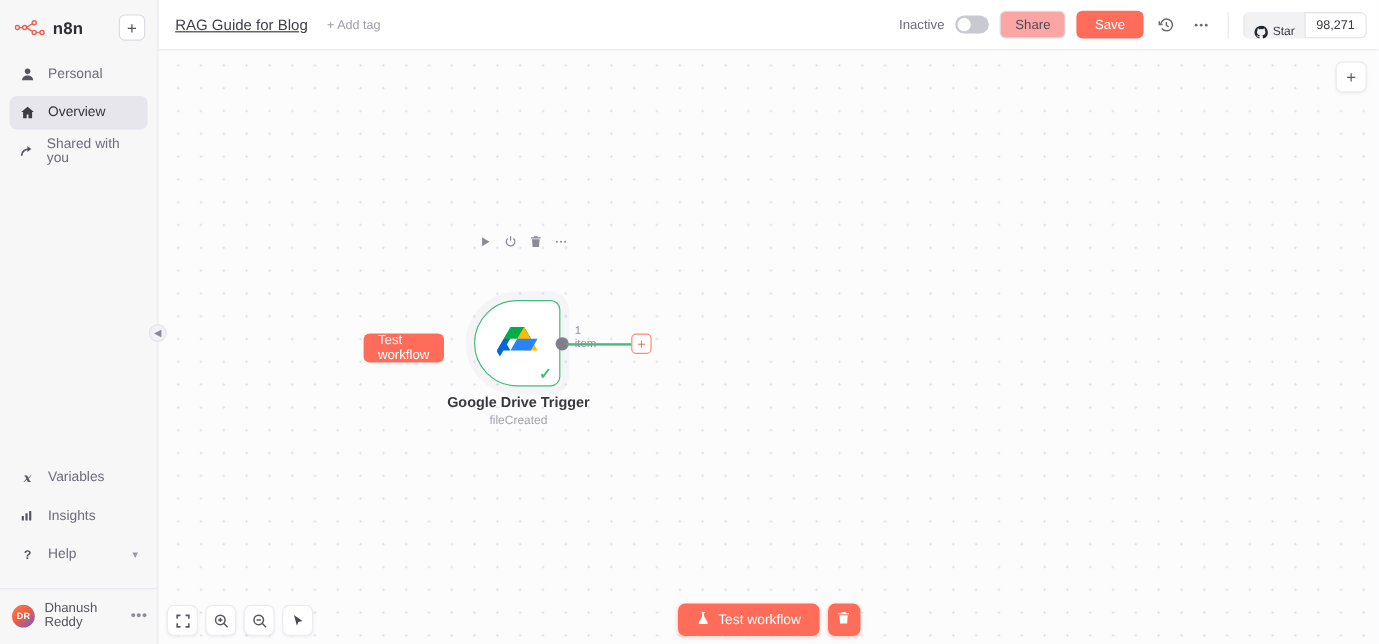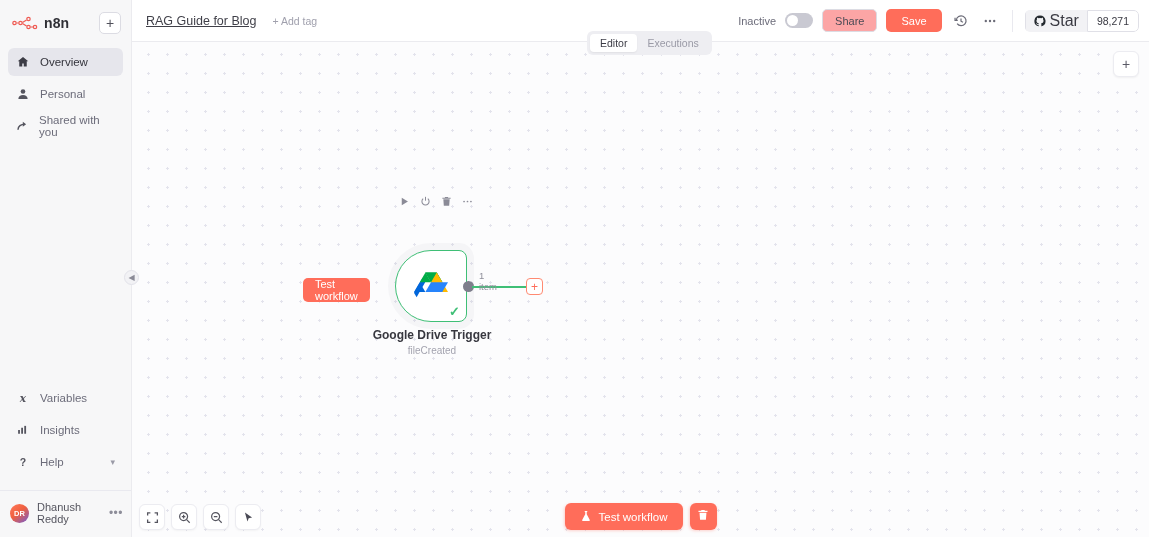--- a/index.html
+++ b/index.html
@@ -94,23 +94,23 @@
     background: #ff6d5a; font-size: 11px; color: #fff; cursor: pointer;
     display: flex; align-items: center; font-weight: 400;
   }
   .icon-btn {
     width: 20px; height: 20px; display: flex; align-items: center;
     justify-content: center; color: #6b6b77; cursor: pointer;
   }
   .divider-v { width: 1px; height: 22px; background: #e9e9ef; margin: 0 3px; }
   .star-group { display: flex; align-items: center; height: 22px; border-radius: 5px; overflow: hidden; }
   .star-left {
-    display: flex; align-items: center; gap: 4px; height: 22px; padding: 12px 8px;
+    display: flex; gap: 4px; height: 22px; padding: 12px 8px;
     background: #f2f2f5; border: 1px solid #e0e0e7; border-right: none;
-    border-radius: 5px 0 0 5px; font-size: 16px; color: #3a3a43; cursor: pointer;
+    border-radius: 5px 0 0 5px; font-size: 10px; color: #3a3a43; cursor: pointer;
   }
   .star-count {
     height: 22px; padding: 0 9px; background: #fff; border: 1px solid #e0e0e7;
     border-radius: 0 5px 5px 0; font-size: 10.5px; color: #3a3a43;
     display: flex; align-items: center; cursor: pointer;
   }
 
   .tabs {
     position: absolute; left: 455px; top: 31px; z-index: 25;
     display: flex; gap: 0; background: #eeeef2; border-radius: 6px; padding: 3px;
@@ -239,37 +239,37 @@
               <circle cx="33" cy="23" r="3.4"></circle>
               <circle cx="46" cy="23" r="3.4"></circle>
               <path d="M9 15h4M21 14l8-5M21 16l8 5M37 23h5"></path>
             </g>
           </svg>
         </span>
         <span class="brand-text">n8n</span>
         <span class="brand-plus">+</span>
       </div>
 
-      <div class="sb-item active">
-        <span class="ic">
-          <svg width="12" height="12" viewBox="0 0 16 16" fill="#3c3c45">
-            <path d="M8 1.2 1 7h2v7h4v-4h2v4h4V7h2z"></path>
-          </svg>
-        </span>
-        <span>Overview</span>
-      </div>
-
       <div class="sb-item">
         <span class="ic">
           <svg width="12" height="12" viewBox="0 0 16 16" fill="#55555f">
             <circle cx="8" cy="4.6" r="3.1"></circle>
               <path d="M1.8 14.5c0-3.4 2.8-5.3 6.2-5.3s6.2 1.9 6.2 5.3z"></path>
           </svg>
         </span>
         <span>Personal</span>
+      </div>
+
+      <div class="sb-item active">
+        <span class="ic">
+          <svg width="12" height="12" viewBox="0 0 16 16" fill="#3c3c45">
+            <path d="M8 1.2 1 7h2v7h4v-4h2v4h4V7h2z"></path>
+          </svg>
+        </span>
+        <span>Overview</span>
       </div>
 
       <div class="sb-item">
         <span class="ic">
           <svg width="13" height="12" viewBox="0 0 16 16" fill="none" stroke="#55555f" stroke-width="2">
             <path d="M2 13c0-5 4-7.4 9-7.4"></path>
               <path d="M8.4 2.2 12.8 5.6 8.4 9" fill="#55555f" stroke="none"></path>
           </svg>
         </span>
         <span>Shared with you</span>
@@ -355,24 +355,20 @@
             <svg width="12" height="12" viewBox="0 0 16 16" fill="#24292f">
               <path d="M8 .6a7.4 7.4 0 0 0-2.34 14.43c.37.07.5-.16.5-.36v-1.3c-2.06.45-2.5-.99-2.5-.99-.34-.86-.83-1.09-.83-1.09-.68-.46.05-.45.05-.45.75.05 1.14.77 1.14.77.67 1.14 1.75.81 2.18.62.07-.48.26-.81.47-1-1.64-.19-3.37-.82-3.37-3.66 0-.81.29-1.47.76-1.99-.08-.19-.33-.94.07-1.96 0 0 .62-.2 2.03.76a7 7 0 0 1 3.7 0c1.4-.96 2.02-.76 2.02-.76.4 1.02.15 1.77.08 1.96.47.52.76 1.18.76 1.99 0 2.85-1.74 3.47-3.39 3.65.27.23.5.68.5 1.38v2.04c0 .2.14.43.51.36A7.4 7.4 0 0 0 8 .6z"></path>
             </svg>
             <span>Star</span>
           </span>
           <span class="star-count">98,271</span>
         </span>
       </div>
     </header>
 
-    <div class="tabs">
-      <span class="tab active">Editor</span>
-      <span class="tab">Executions</span>
-    </div>
 
     <div class="canvas">
 
       <div class="canvas-plus">+</div>
 
       <div class="node-wrap">
 
         <div class="node-toolbar">
           <span class="ti">
             <svg width="11" height="11" viewBox="0 0 16 16" fill="#8b8b97">

